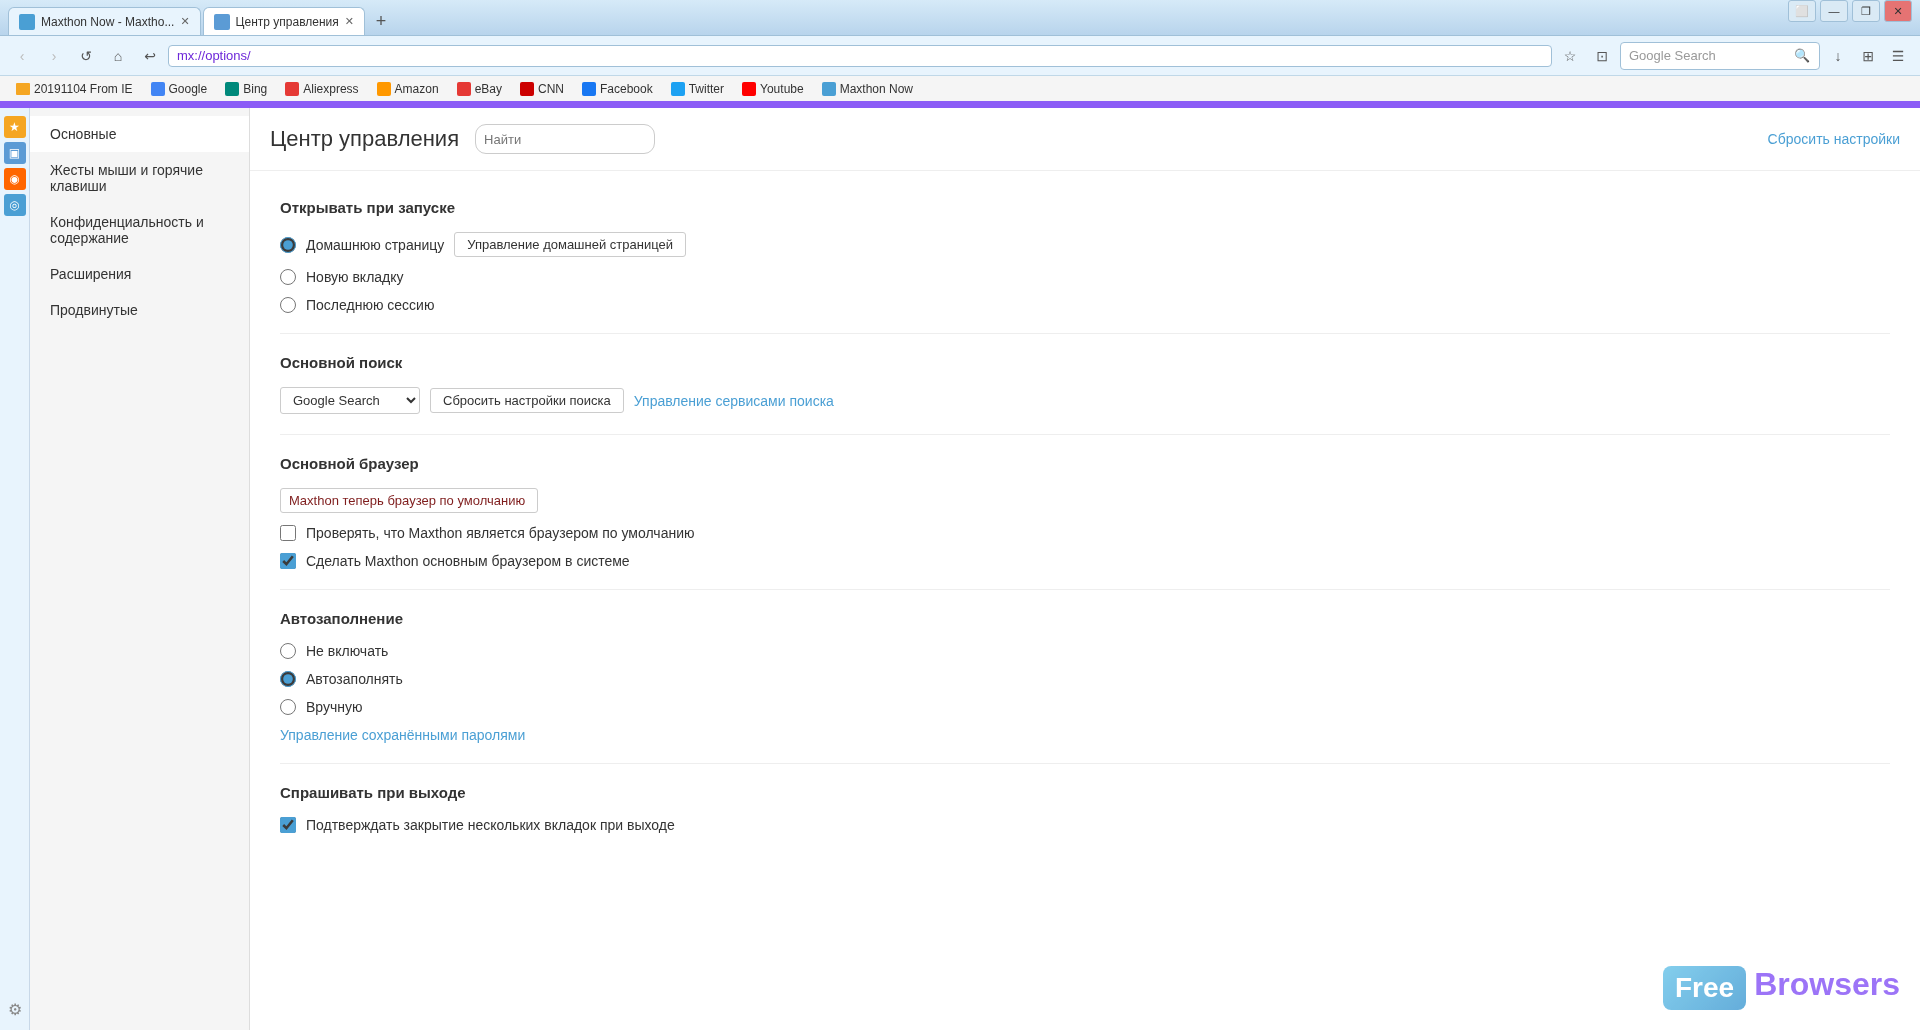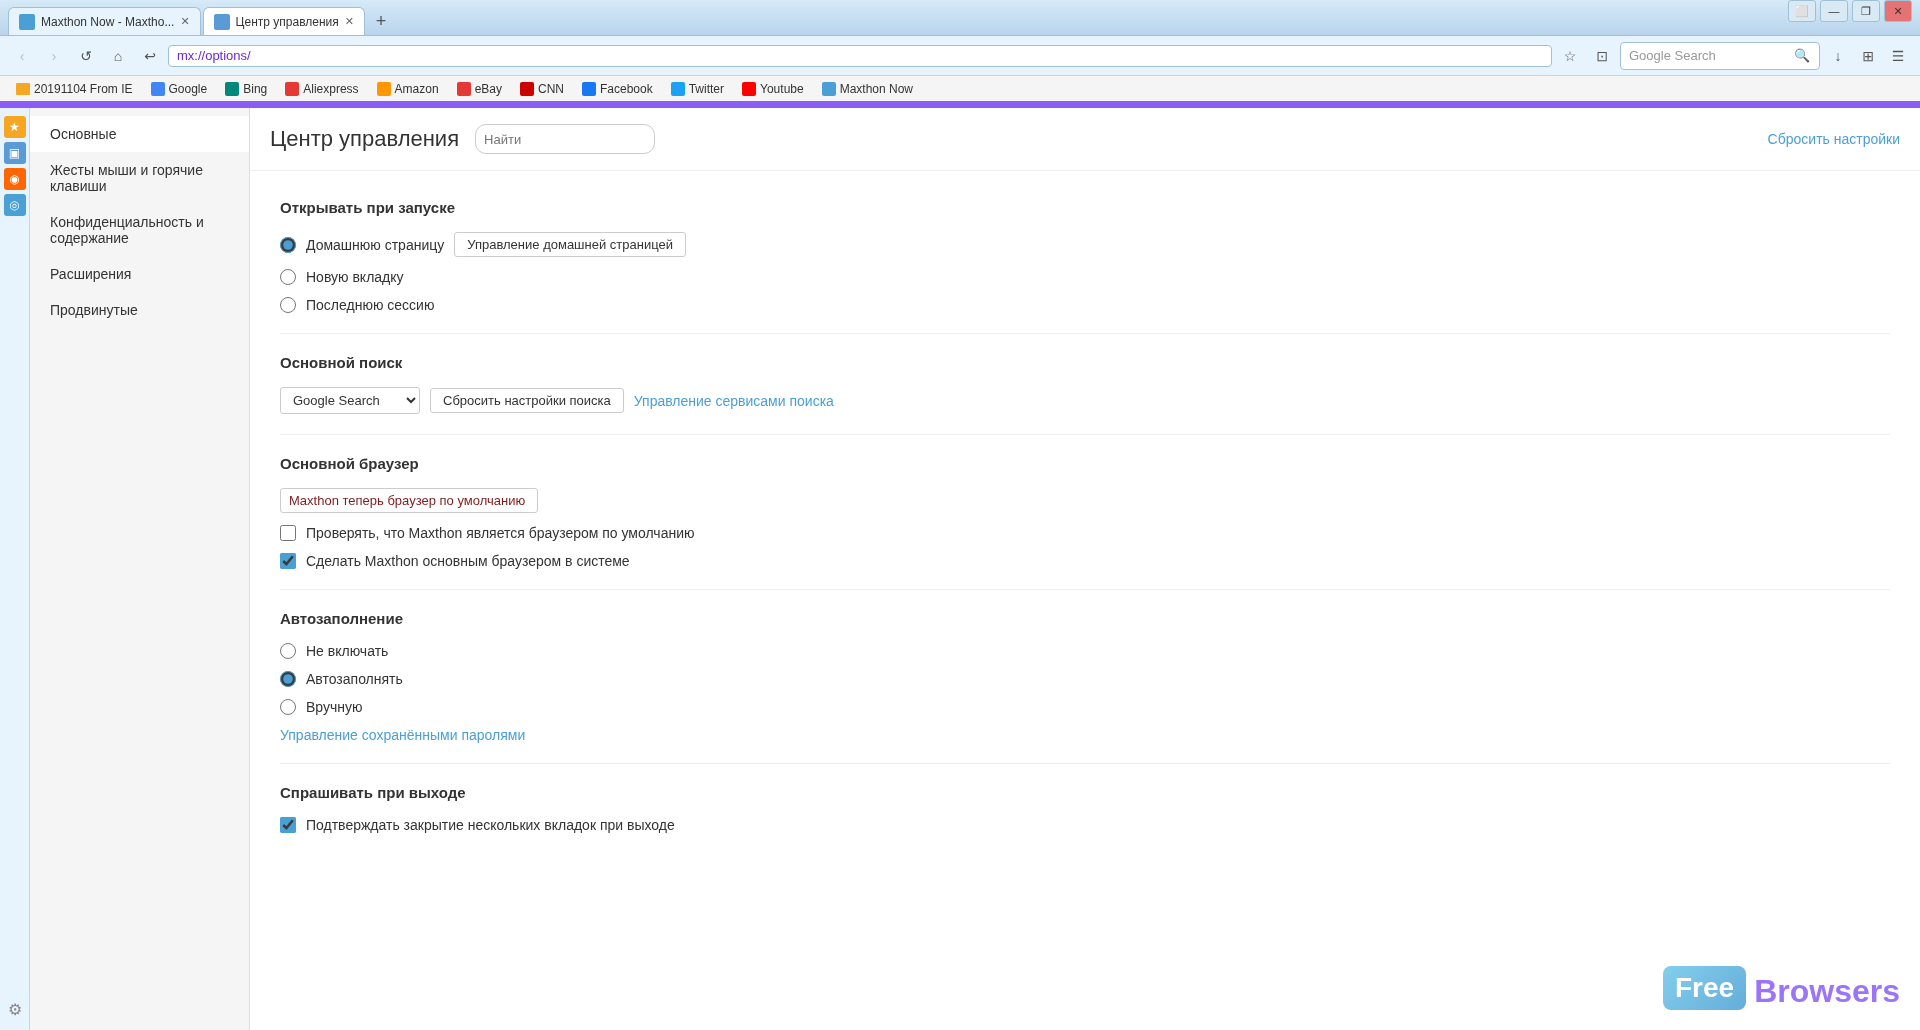--- a/index.html
+++ b/index.html
@@ -344,21 +344,21 @@
       cursor: pointer;
       font-size: 16px;
     }
 
     
     .watermark {
       position: fixed;
       bottom: 20px;
       right: 20px;
       display: flex;
-      align-items: flex-end;
+      align-items: flex-start;
       gap: 8px;
       opacity: 0.85;
       margin-top: 31px;
     }
     .watermark-free {
       background: linear-gradient(135deg, #6ec6ea, #4a9fd4);
       color: #fff;
       font-size: 28px;
       font-weight: bold;
       padding: 6px 12px;

